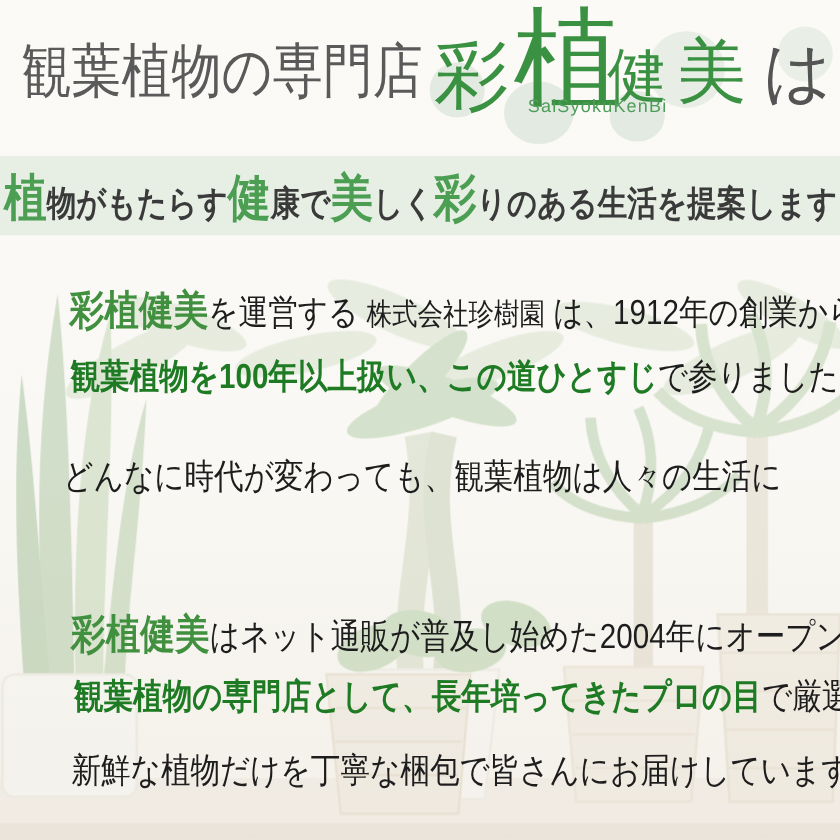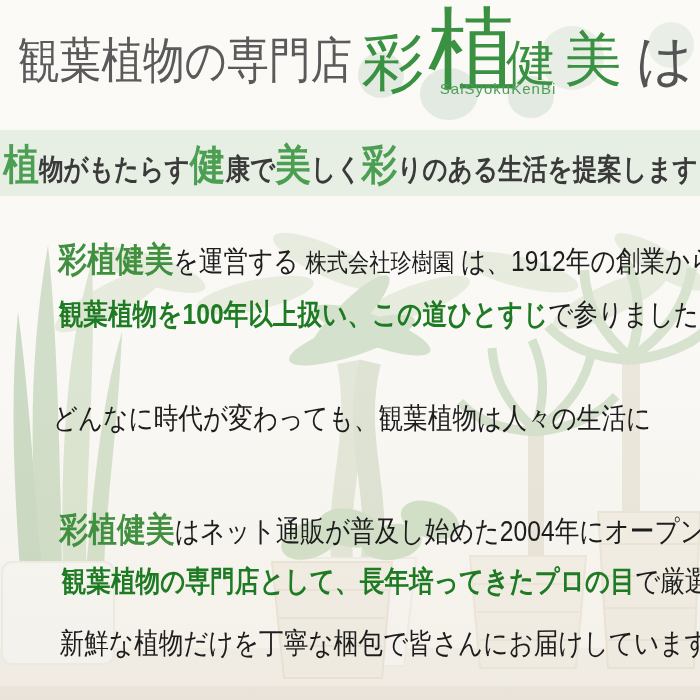--- a/index.html
+++ b/index.html
@@ -42,21 +42,21 @@
 
   
   .line{position:absolute;left:0;width:700px;text-align:center;white-space:nowrap;z-index:2;}
   .cond{display:inline-block;transform:scaleX(.85);transform-origin:50% 50%;}
   .t-black{font-size:29px;color:#1d1d1d;font-weight:500;line-height:1.25;}
   .t-brand{font-family:"DejaVu Serif","Liberation Serif",serif;font-size:34px;
            color:#41903f;font-weight:600;line-height:1;}
   .t-company{font-size:25px;color:#1d1d1d;font-weight:500;}
   .t-green{font-size:29px;color:#1e7b24;font-weight:700;line-height:1.25;}
   .l1{top:242px;} .l2{top:296px;}
-  .l3{top:400px;} .l4{top:432px;}
+  .l3{top:380px;} .l4{top:432px;}
   .l5{top:512px;} .l6{top:563px;} .l7{top:625px;}
 </style>
 </head>
 <body>
 
 <div class="canvas">
 
   <svg class="bg-art" viewBox="0 0 700 700" xmlns="http://www.w3.org/2000/svg" aria-hidden="true">
     <g opacity="0.42">
 

